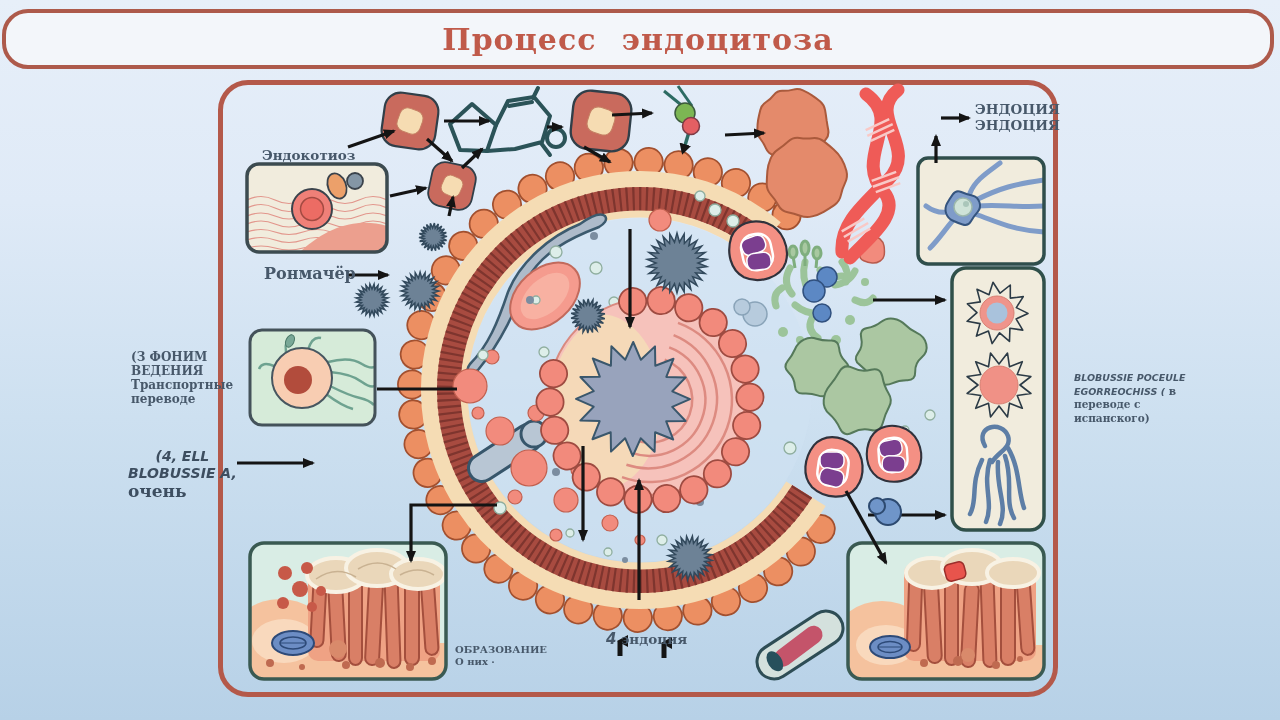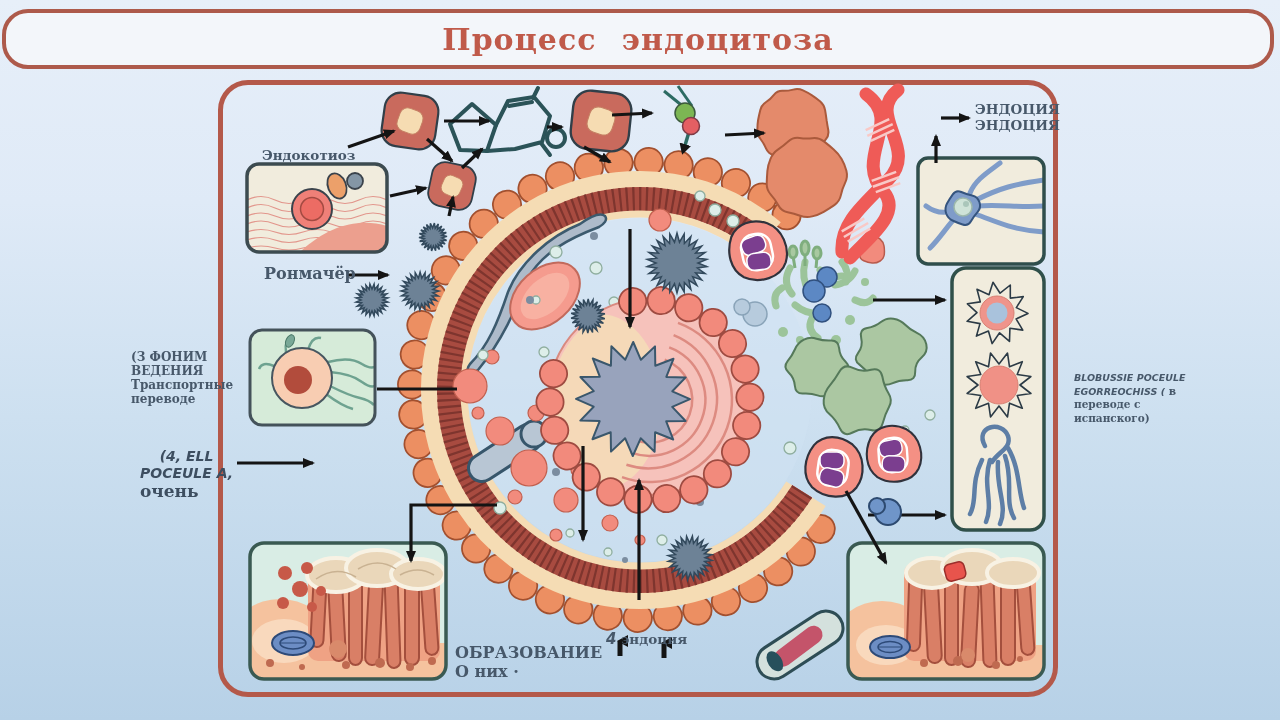--- a/index.html
+++ b/index.html
@@ -490,37 +490,37 @@
   <div class="lbl" style="left:262px;top:148px;font-size:13.5px">Эндокотиоз</div>
   <div class="lbl" style="left:264px;top:265px;font-size:16px">Ронмачёр</div>
 
   <div class="lbl" style="left:131px;top:350px;font-size:12px;width:105px">
     <div>(З ФОНИМ</div>
     <div>ВЕДЕНИЯ</div>
     <div>Транспортные</div>
     <div>переводе</div>
   </div>
 
-  <div class="lbl" style="left:140px;top:448px;font-size:14px;color:#3d4e60">
+  <div class="lbl" style="left:128px;top:448px;font-size:14px;color:#3d4e60">
     <div class="hand">(4, ELL</div>
-    <div class="hand">POCEULE A,</div>
+    <div class="hand">BLOBUSSIE A,</div>
     <div style="font-size:17px">очень</div>
   </div>
 
   <div class="lbl" style="left:975px;top:102px;font-size:13.5px">
     <div>ЭНДОЦИЯ</div>
     <div>ЭНДОЦИЯ</div>
   </div>
 
   <div class="lbl" style="left:1074px;top:371px;width:122px;font-size:10.5px;line-height:1.3">
     <span class="hand" style="font-size:9.5px">BLOBUSSIE POCEULE EGORREOCHISS (</span>
     <span>в переводе  с испанского)</span>
   </div>
 
-  <div class="lbl" style="left:455px;top:644px;font-size:16px">
+  <div class="lbl" style="left:455px;top:644px;font-size:10px">
     <div>ОБРАЗОВАНИЕ</div>
     <div>О  них  ·</div>
   </div>
 
   <div class="lbl" style="left:606px;top:631px;font-size:13.5px">
     <span class="hand" style="font-size:15px">4</span>
     <span>эндоция</span>
   </div>
 
 </div>

